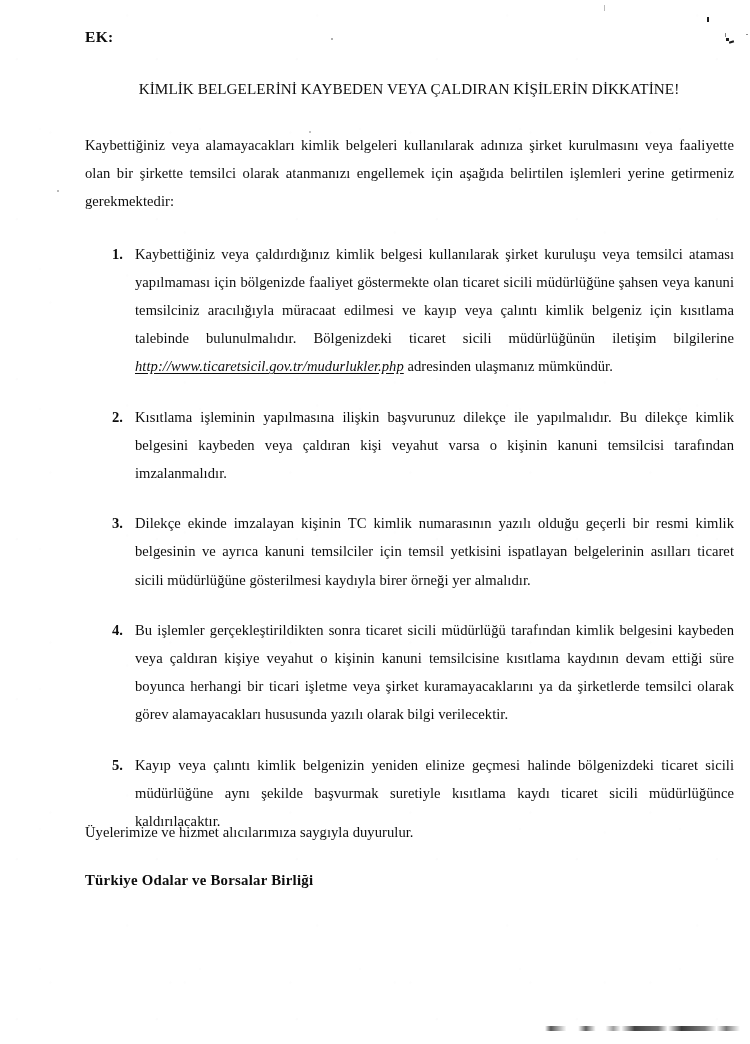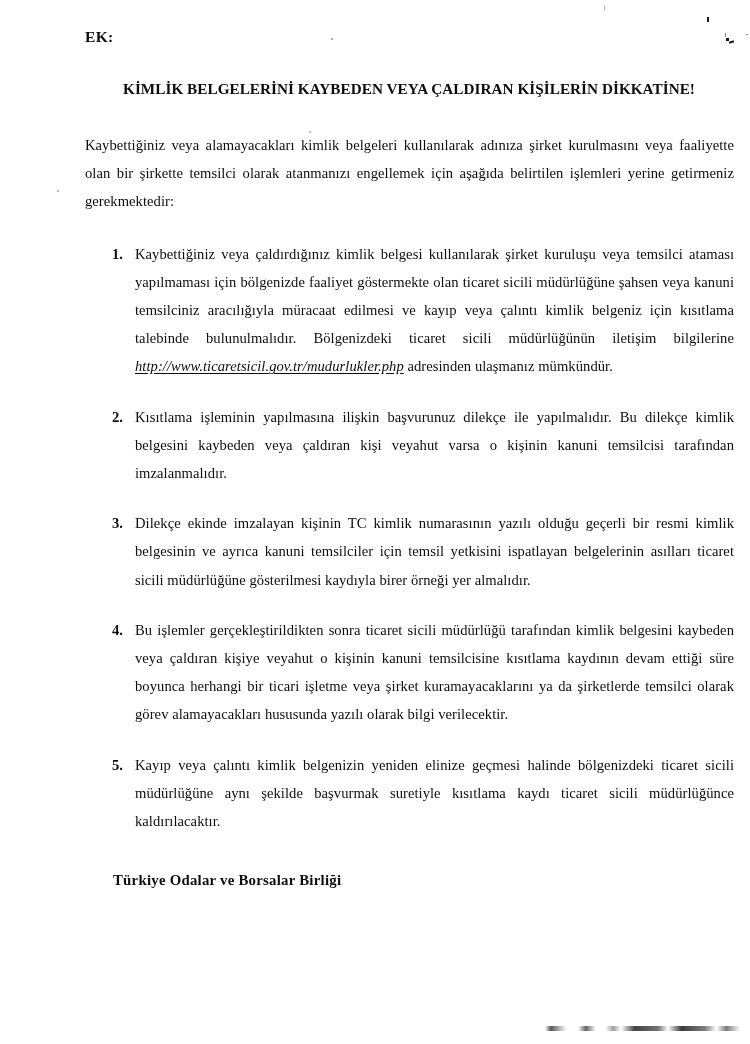--- a/index.html
+++ b/index.html
@@ -52,21 +52,21 @@
     font-size: 15.5px;
     letter-spacing: 0.3px;
   }
 
   .doc-title {
     position: absolute;
     left: 85px;
     right: 17px;
     top: 80px;
     text-align: center;
-    font-weight: bold;
+    font-weight: normal;
     font-size: 15.2px;
     letter-spacing: 0.05px;
     white-space: nowrap;
   }
 
   .body-block {
     position: absolute;
     left: 85px;
     top: 131px;
     width: 649px;
@@ -128,21 +128,20 @@
     letter-spacing: 0.05px;
   }
 
   .signature {
     position: absolute;
     left: 85px;
     top: 872px;
     font-weight: bold;
     font-size: 14.8px;
     letter-spacing: 0.25px;
-    margin-left: 28px;
   }
 
   
   .bottom-smudge {
     position: absolute;
     left: 545px;
     top: 1026px;
     width: 195px;
     height: 5px;
     pointer-events: none;
@@ -211,18 +210,19 @@
         <span class="num">4.</span><span>Bu işlemler gerçekleştirildikten sonra ticaret sicili müdürlüğü tarafından kimlik belgesini kaybeden veya çaldıran kişiye veyahut o kişinin kanuni temsilcisine kısıtlama kaydının devam ettiği süre boyunca herhangi bir ticari işletme veya şirket kuramayacaklarını ya da şirketlerde temsilci olarak görev alamayacakları hususunda yazılı olarak bilgi verilecektir.</span>
       </li>
 
       <li>
         <span class="num">5.</span><span>Kayıp veya çalıntı kimlik belgenizin yeniden elinize geçmesi halinde bölgenizdeki ticaret sicili müdürlüğüne aynı şekilde başvurmak suretiyle kısıtlama kaydı ticaret sicili müdürlüğünce kaldırılacaktır.</span>
       </li>
 
     </ol>
   </div>
 
+  <div class="closing">Üyelerimize ve hizmet alıcılarımıza saygıyla duyurulur.</div>
 
   <div class="signature">Türkiye Odalar ve Borsalar Birliği</div>
 
   <div class="bottom-smudge"></div>
 
 </div>
 
 </body></html>

